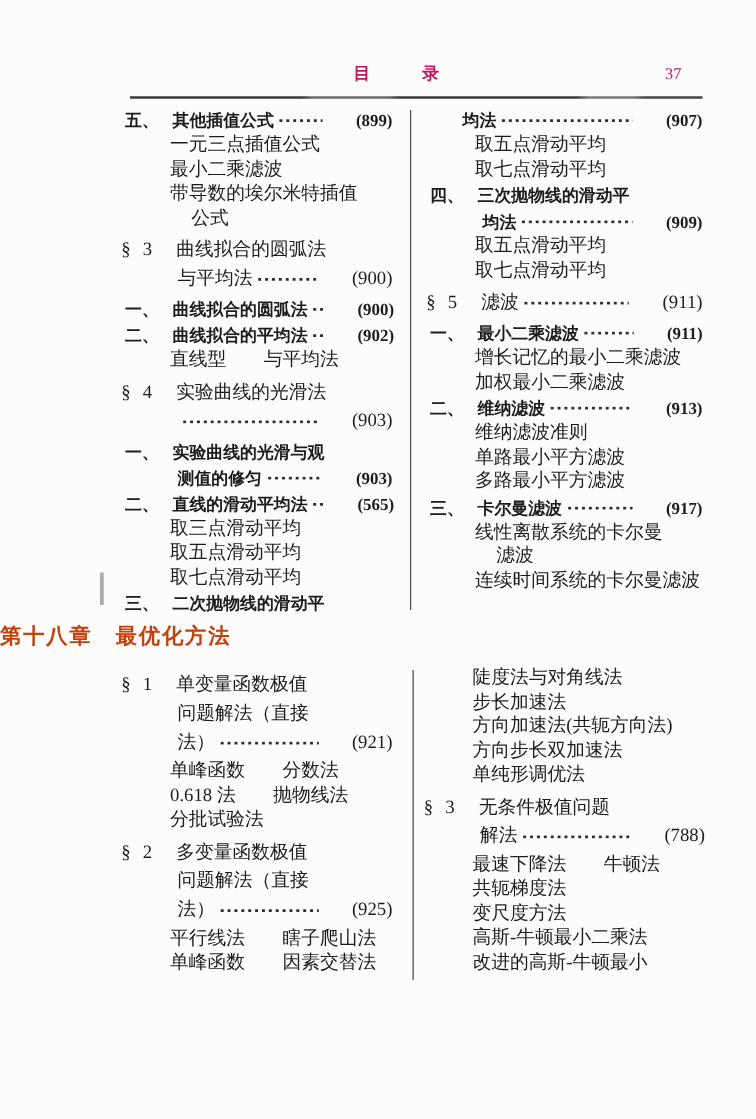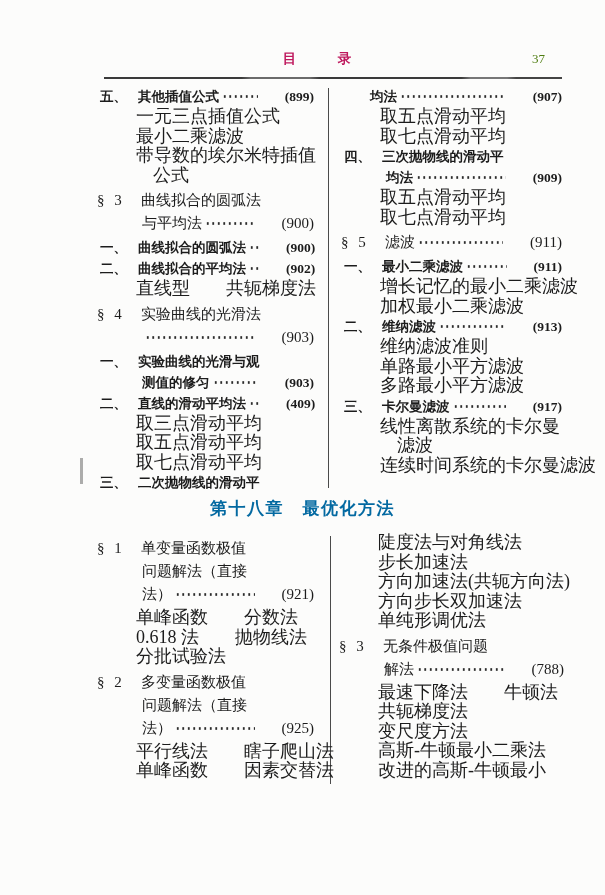--- a/index.html
+++ b/index.html
@@ -19,21 +19,21 @@
   .running-head{
     position:absolute;top:50px;left:85px;right:42px;height:22px;
   }
   .head-title{
     position:absolute;left:0;right:0;text-align:center;
     font-size:13.5px;font-weight:bold;letter-spacing:14px;
     color:#be185d;
   }
   .head-page{
     position:absolute;right:18px;top:1px;
-    font-size:13px;color:#4d7c0f;
+    font-size:13px;color:#be185d;
   }
   .head-rule{
     position:absolute;top:77px;left:104px;width:458px;height:2px;
     background:linear-gradient(to right,#3a3a3a 0 30%,#6b6b6b 32% 45%,#3a3a3a 47% 78%,#777 80% 88%,#444 90% 100%);
   }
   
   .col-divider{position:absolute;width:1px;background:#4a4a4a;}
   .divider-top{left:328px;top:88px;height:400px;}
   .divider-bottom{left:330px;top:536px;height:248px;}
   
@@ -59,34 +59,34 @@
   .part .line{line-height:21px;}
   .part{padding-left:4px;}
   .part .marker{width:38px;}
   .part .cont-line{padding-left:42px;}
   
   .section{font-size:15px;font-weight:normal;margin:4px 0 2px;padding-left:1px;}
   .section .line{line-height:23px;}
   .section .marker{width:44px;letter-spacing:3px;}
   .section .cont-line{padding-left:45px;}
   
-  .sub{font-size:18px;}
+  .sub{font-size:15px;}
   .sub .line{line-height:19.5px;}
   .sub .first-line{padding-left:40px;}
   .sub .cont-line{padding-left:57px;align-items:flex-end;}
   
   .cont{font-weight:bold;font-size:13.5px;}
   .cont .line{line-height:21px;}
   .cont .first-line{padding-left:30px;}
   
   .chapter-heading{
     position:absolute;top:497px;left:0;right:0;
-    text-align:center;
+    text-align:left;
     font-size:17px;font-weight:bold;letter-spacing:1.5px;
-    color:#0369a1;
+    color:#c2410c;
   }
   
   .smudge{position:absolute;background:#6a6a6a;opacity:.55;}
   .smudge-a{left:80px;top:458px;width:3px;height:26px;}
 </style>
 </head>
 <body>
 
 <div class="page">
 
@@ -148,21 +148,21 @@
       <div class="entry part">
         <div class="line first-line">
           <span class="marker">二、</span>
           <span class="text">曲线拟合的平均法</span>
           <span class="leader"></span>
           <span class="page-num">(902)</span>
         </div>
       </div>
       <div class="entry sub">
         <div class="line first-line">
-          <span class="text">直线型　　共轭梯度法</span>
+          <span class="text">直线型　　与平均法</span>
         </div>
       </div>
       <div class="entry section">
         <div class="line first-line">
           <span class="marker">§ 4</span>
           <span class="text">实验曲线的光滑法</span>
         </div>
         <div class="line cont-line">
           <span class="text"></span>
           <span class="leader"></span>
@@ -178,21 +178,21 @@
           <span class="text">测值的修匀</span>
           <span class="leader"></span>
           <span class="page-num">(903)</span>
         </div>
       </div>
       <div class="entry part">
         <div class="line first-line">
           <span class="marker">二、</span>
           <span class="text">直线的滑动平均法</span>
           <span class="leader"></span>
-          <span class="page-num">(409)</span>
+          <span class="page-num">(565)</span>
         </div>
       </div>
       <div class="entry sub">
         <div class="line first-line">
           <span class="text">取三点滑动平均</span>
         </div>
       </div>
       <div class="entry sub">
         <div class="line first-line">
           <span class="text">取五点滑动平均</span>

